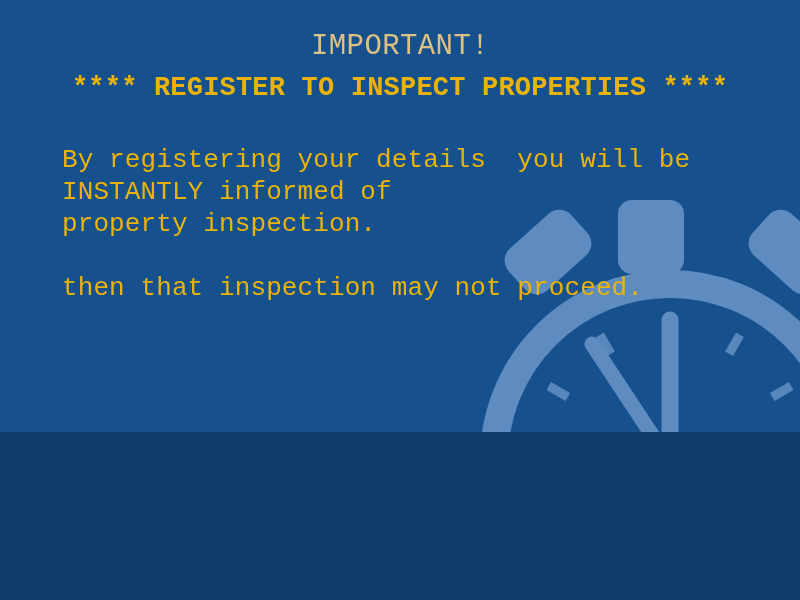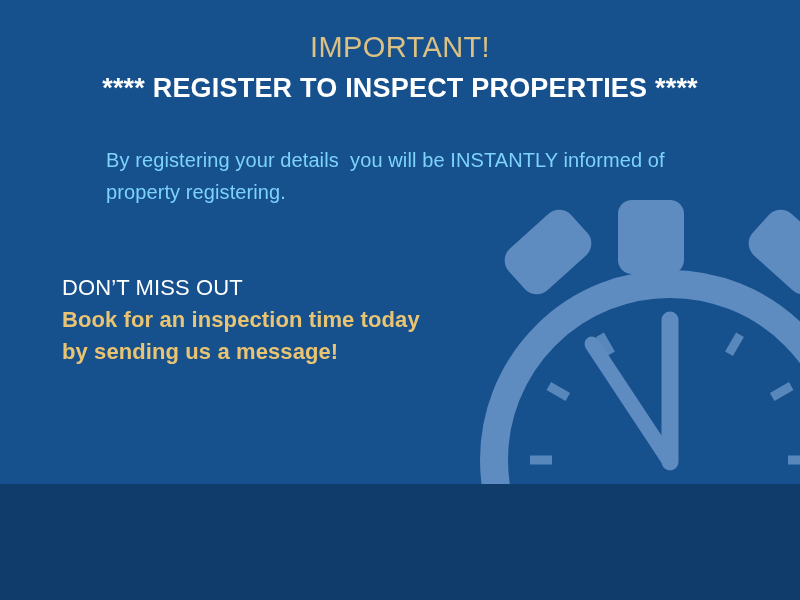--- a/index.html
+++ b/index.html
@@ -4,24 +4,24 @@
 <style>
   html, body {
     margin: 0;
     padding: 0;
     background: #0f3c6b;
   }
 
   #slide {
     position: relative;
     width: 800px;
-    height: 484px;
+    height: 432px;
     overflow: hidden;
     background: #16518d;
-    font-family: Liberation Sans, sans-serif;
+    font-family: Liberation Mono, monospace;
     -webkit-font-smoothing: antialiased;
   }
 
   
   #clock-graphic {
     position: absolute;
     left: 0;
     top: 0;
     width: 800px;
     height: 600px;
@@ -43,41 +43,40 @@
     font-weight: 400;
     letter-spacing: 0.4px;
     color: #dcc183;
     line-height: 1.32;
   }
 
   #heading-line-2 {
     font-size: 27px;
     font-weight: 700;
     letter-spacing: 0.2px;
-    color: #ffffff;
+    color: #eab308;
     line-height: 1.34;
     margin-top: 4px;
   }
 
   #body-block {
     position: absolute;
     left: 62px;
     top: 144px;
     width: 660px;
     z-index: 5;
   }
 
   .para {
-    color: #7dd3fc;
-    font-size: 20px;
+    color: #eab308;
+    font-size: 26px;
     font-weight: 400;
     line-height: 32px;
     letter-spacing: 0.1px;
     white-space: pre-wrap;
-    margin-left: 44px;
   }
 
   .para-gap { height: 32px; }
 
   .cta-plain {
     color: #ffffff;
     font-size: 22px;
     font-weight: 400;
     line-height: 32px;
     letter-spacing: 0.1px;
@@ -155,31 +154,27 @@
 
   <div id="heading-block">
     <div id="heading-line-1">IMPORTANT!</div>
     <div id="heading-line-2">****  REGISTER TO INSPECT PROPERTIES ****</div>
   </div>
 
   <div id="body-block">
 
     <div>
       <div class="para">By registering your details  you will be INSTANTLY informed of</div>
-      <div class="para">property registering.</div>
+      <div class="para">property inspection.</div>
     </div>
 
     <div class="para-gap"></div>
 
     <div>
+      <div class="para">then that inspection may not proceed.</div>
     </div>
 
     <div class="para-gap"></div>
 
-    <div>
-      <div class="cta-plain">DON’T MISS OUT</div>
-      <div class="cta-strong">Book for an inspection time today</div>
-      <div class="cta-strong">by sending us a message!</div>
-    </div>
 
   </div>
 
 </div>
 
 </body></html>

